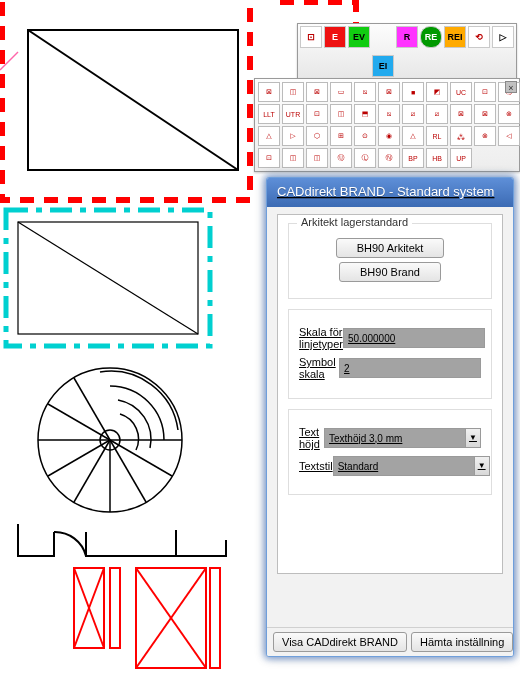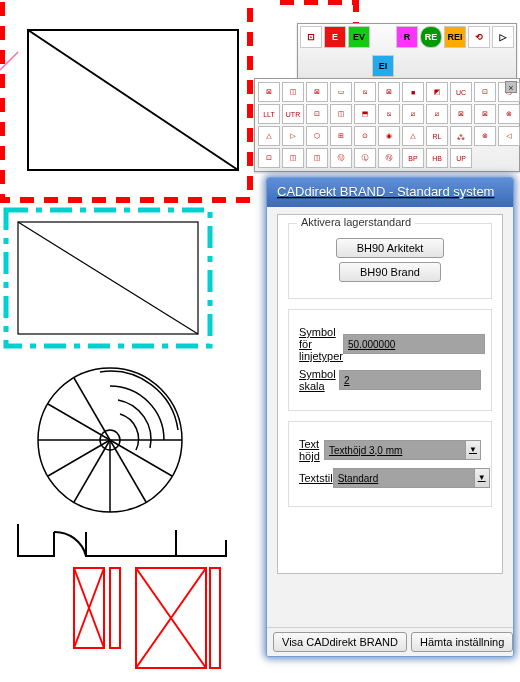--- a/index.html
+++ b/index.html
@@ -308,28 +308,28 @@
       <div class="cell" style="visibility: hidden;"></div>
       <div class="cell" style="visibility: hidden;"></div>
     </div>
 </div>
 
 <div class="dialog">
   <div class="titlebar">CADdirekt BRAND - Standard system</div>
   <div class="dlg-body">
     <div class="panel">
       <div class="group">
-        <span class="group-title">Aktivera lagerstandard</span>
+        <span class="group-title">Arkitekt lagerstandard</span>
         <div class="btn-row"><span class="btn">BH90 Arkitekt</span></div>
         <div class="btn-row"><span class="btn">BH90 Brand</span></div>
       </div>
 
       <div class="group">
         <div class="row">
-          <label>Symbol för linjetyper</label>
+          <label>Skala för linjetyper</label>
           <input class="txt" value="50.000000" style="">
         </div>
         <div class="row">
           <label>Symbol skala</label>
           <input class="txt" value="2" style="">
         </div>
       </div>
 
       <div class="group">
         <div class="row">

